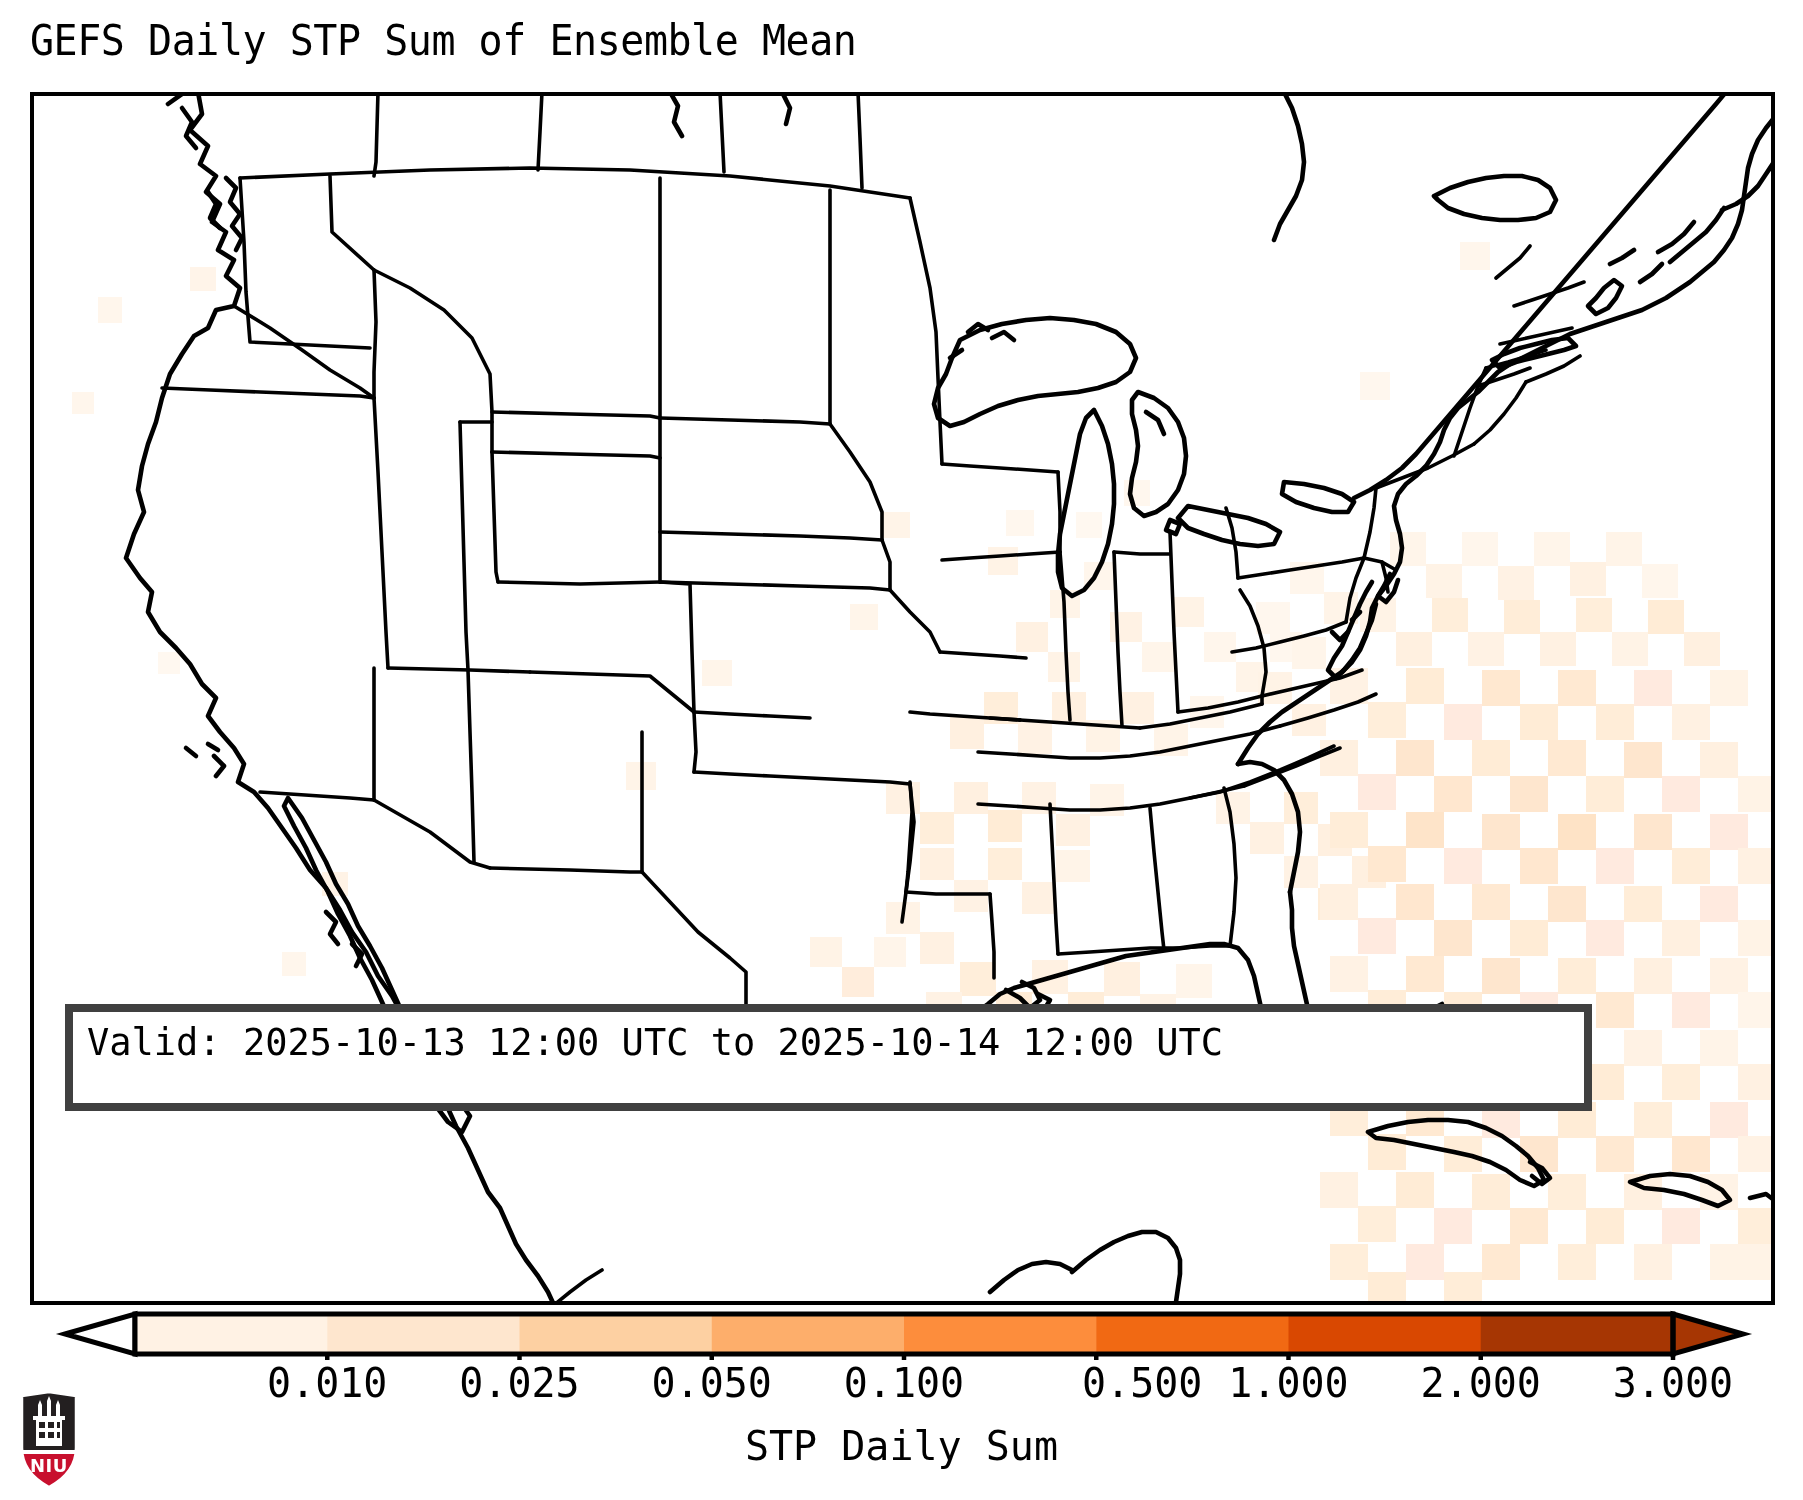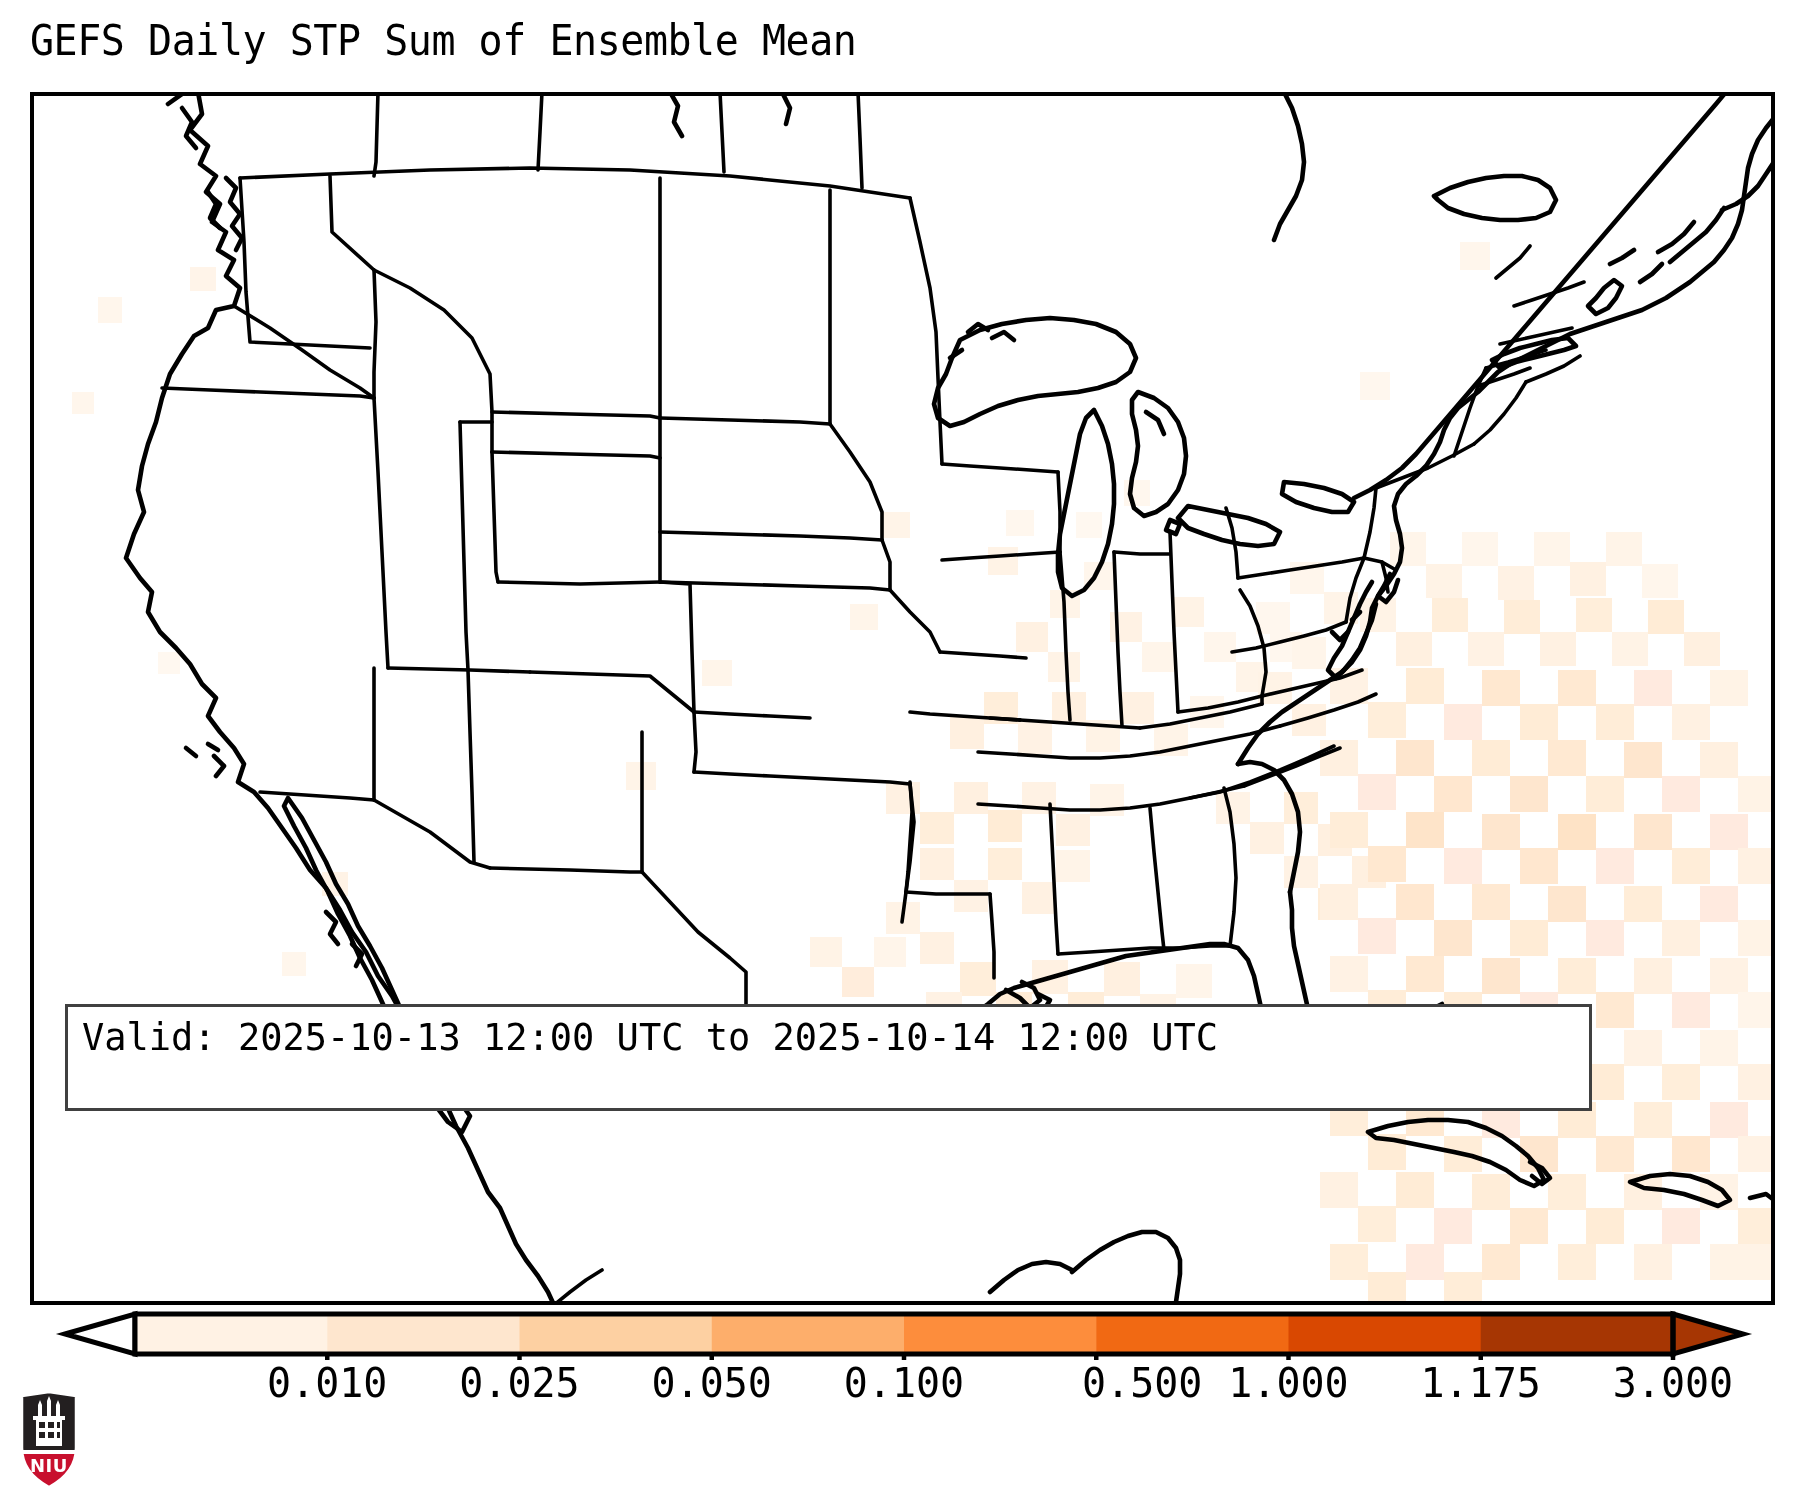--- a/index.html
+++ b/index.html
@@ -53,21 +53,21 @@
   }
 
   
   #info-box {
     position: absolute;
     left: 31px;
     top: 908px;
     width: 1527px;
     height: 107px;
     background: #ffffff;
-    border: 3px solid #404040;
+    border: 8px solid #404040;
     box-sizing: border-box;
     padding: 7px 14px 0 14px;
   }
   .info-line {
     font-family: "DejaVu Sans Mono", "Liberation Mono", monospace;
     font-size: 37px;
     line-height: 47px;
     color: #000000;
     white-space: pre;
     letter-spacing: 0px;
@@ -683,24 +683,25 @@
     </svg>
   </div>
 
   <div id="cb-ticklabels">
       <div class="cb-ticklabel" style="left: 327.25px;">0.010</div>
       <div class="cb-ticklabel" style="left: 519.5px;">0.025</div>
       <div class="cb-ticklabel" style="left: 711.75px;">0.050</div>
       <div class="cb-ticklabel" style="left: 904px;">0.100</div>
       <div class="cb-ticklabel" style="left: 1096.25px; margin-left: 46px;">0.500</div>
       <div class="cb-ticklabel" style="left: 1288.5px;">1.000</div>
-      <div class="cb-ticklabel" style="left: 1480.75px;">1.175</div>
+      <div class="cb-ticklabel" style="left: 1480.75px;">2.000</div>
       <div class="cb-ticklabel" style="left: 1673px;">3.000</div>
     </div>
 
+  <div id="cb-axis-label">STP Daily Sum</div>
 
   <svg id="niu-logo" viewBox="0 0 62 96">
     <defs>
       <clipPath id="shieldClip">
         <path d="M4 4 L31 0 L58 4 L58 56 C58 76 44 88 31 95 C18 88 4 76 4 56 Z"></path>
       </clipPath>
     </defs>
     <g clip-path="url(#shieldClip)">
       <rect x="0" y="0" width="62" height="60" fill="#231f20"></rect>
       <rect x="0" y="60" width="62" height="36" fill="#c8102e"></rect>

